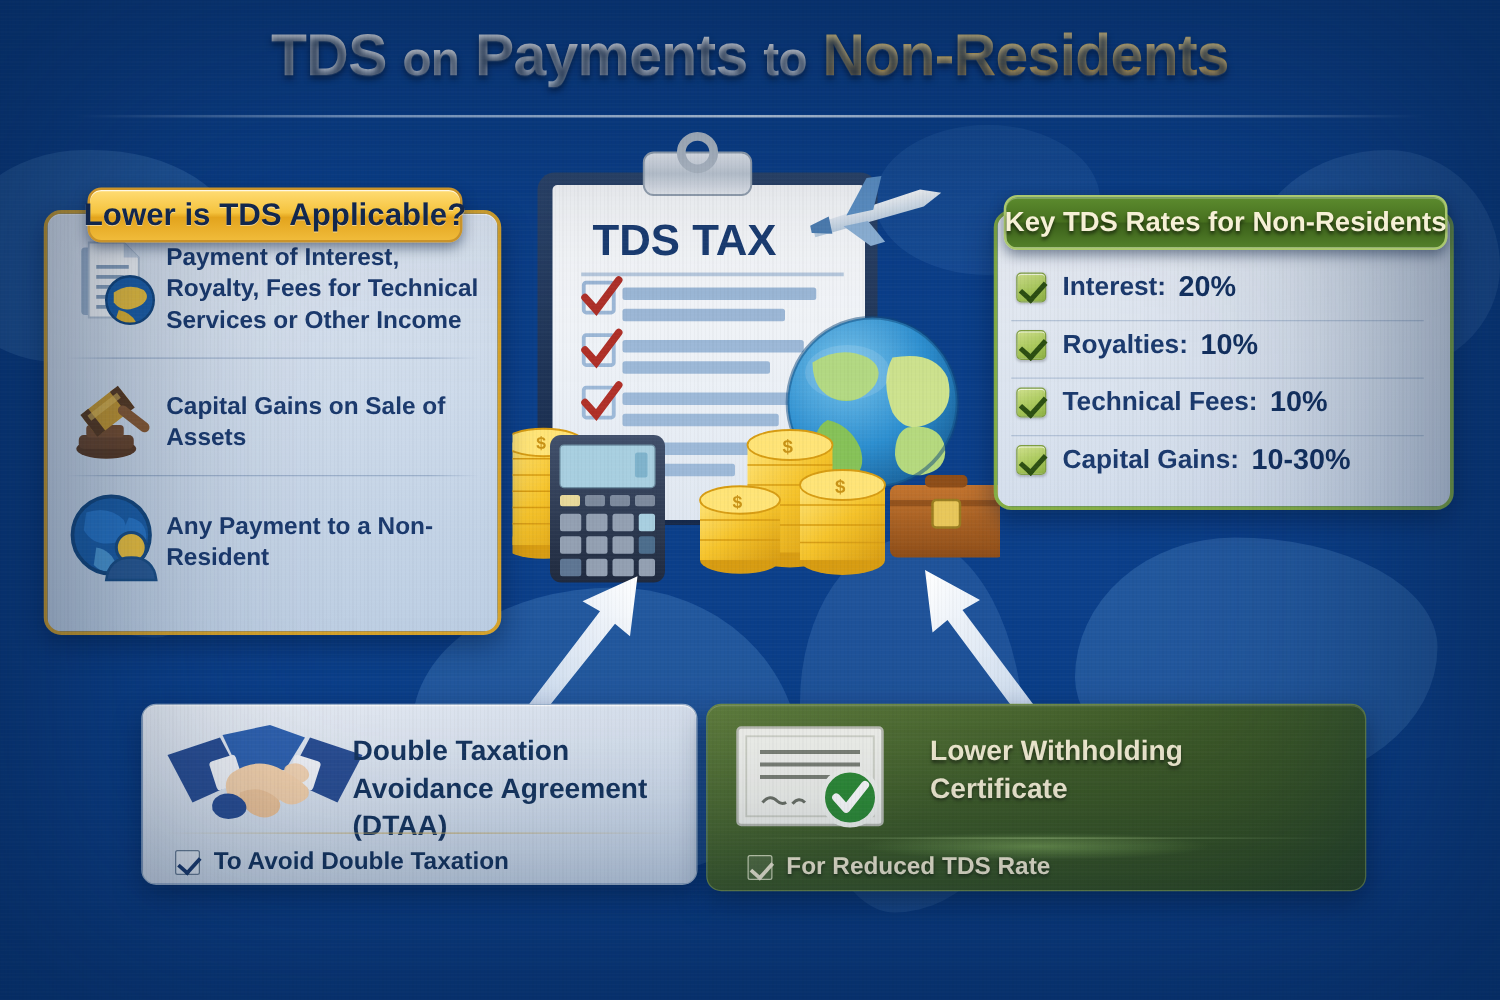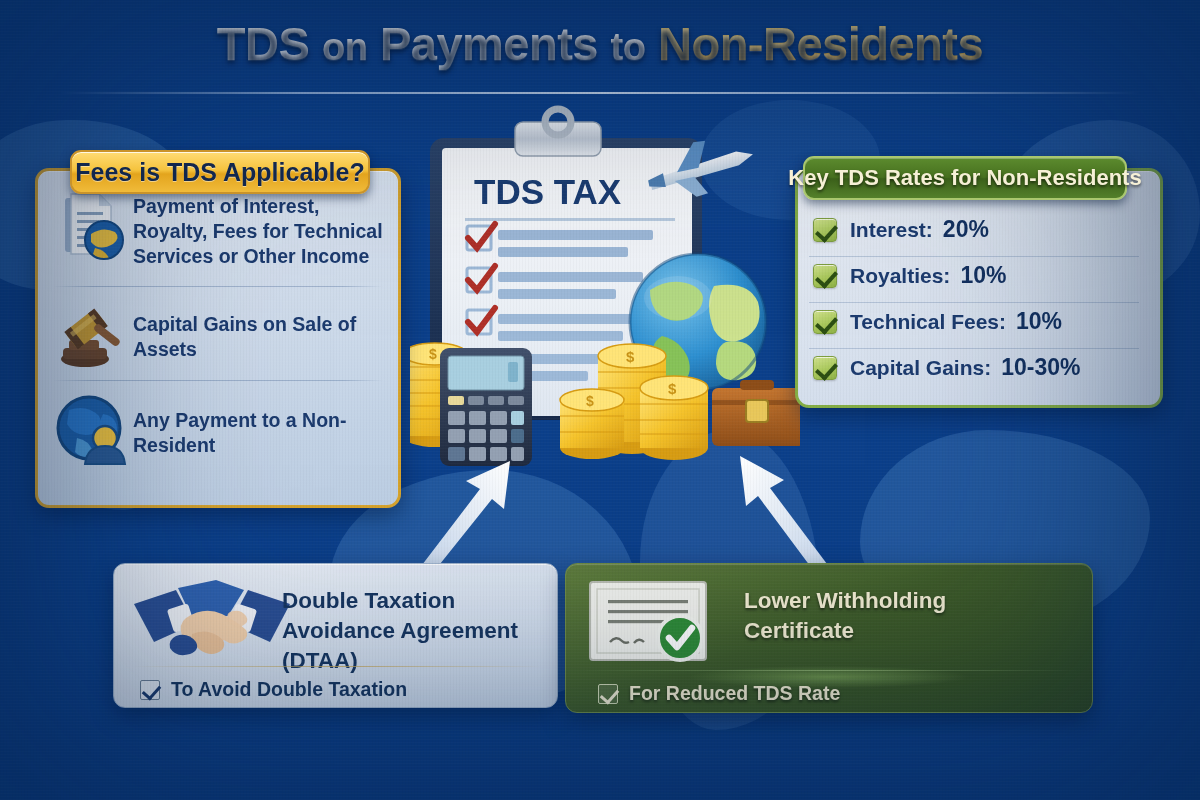--- a/index.html
+++ b/index.html
@@ -85,21 +85,21 @@
 
   
   #left-panel{ left:35px; top:168px; width:366px; height:340px; }
   #left-badge{ left:70px; top:150px; width:300px; height:44px; }
   .lrow{ position:absolute; display:flex; align-items:center; }
   .lrow .txt{ color:#1b3a6e; font-size:19.5px; font-weight:bold; line-height:25px; }
   .ldiv{ position:absolute; height:1px; background:linear-gradient(90deg,rgba(120,145,180,0) 0%,rgba(120,145,180,.55) 12%,rgba(120,145,180,.55) 88%,rgba(120,145,180,0) 100%); }
 
   
   #right-panel{ left:795px; top:168px; width:368px; height:240px; }
-  #right-badge{ left:803px; top:156px; width:324px; height:44px;text-align:right; }
+  #right-badge{ left:803px; top:156px; width:355px; height:44px;text-align:right; }
   .rrow{ position:absolute; display:flex; align-items:center; left:18px; }
   .rrow .lab{ color:#1b3a6e; font-size:21px; font-weight:bold; }
   .rrow .val{ color:#12305f; font-size:23px; font-weight:bold; margin-left:10px; }
   .rdiv{ position:absolute; left:14px; width:330px; height:1px; background:rgba(140,162,192,.5); }
 
   
   .cb-green{
     width:24px; height:24px; border-radius:4px; flex:0 0 24px; margin-right:13px;
     background:linear-gradient(160deg,#cfe08c 0%, #aac95c 55%, #8fb246 100%);
     border:1px solid #7f9f41; position:relative;
@@ -395,21 +395,21 @@
           <path d="M22 44 q12 2 16 14 q-8 10 -18 0z" fill="#4e9ad6"></path>
           <path d="M48 20 q14 2 14 16 q-2 14 -14 12 q-8 -12 0 -28z" fill="#2a77c8"></path>
           <circle cx="34" cy="34" r="31" fill="none" stroke="#15487f" stroke-width="3"></circle>
           <circle cx="50" cy="44" r="12" fill="#f4c63d" stroke="#1b4f86" stroke-width="2.5"></circle>
           <path d="M30 70 q2 -18 20 -18 q18 0 20 18z" fill="#2a5a94" stroke="#1b4f86" stroke-width="2"></path>
         </svg>
       </span>
       <span class="txt">Any Payment to a Non-Resident</span>
     </div>
   </div>
-  <div class="badge gold" id="left-badge">Fees is TDS Applicable?</div>
+  <div class="badge gold" id="left-badge">Lower is TDS Applicable?</div>
 
   <div class="panel green" id="right-panel">
     <div class="panel-body"></div>
 
     <div class="rrow" style="top:48px;">
       <span class="cb-green"></span>
       <span class="lab">Interest:</span>
       <span class="val">20%</span>
     </div>
     <div class="rdiv" style="top:88px;"></div>

